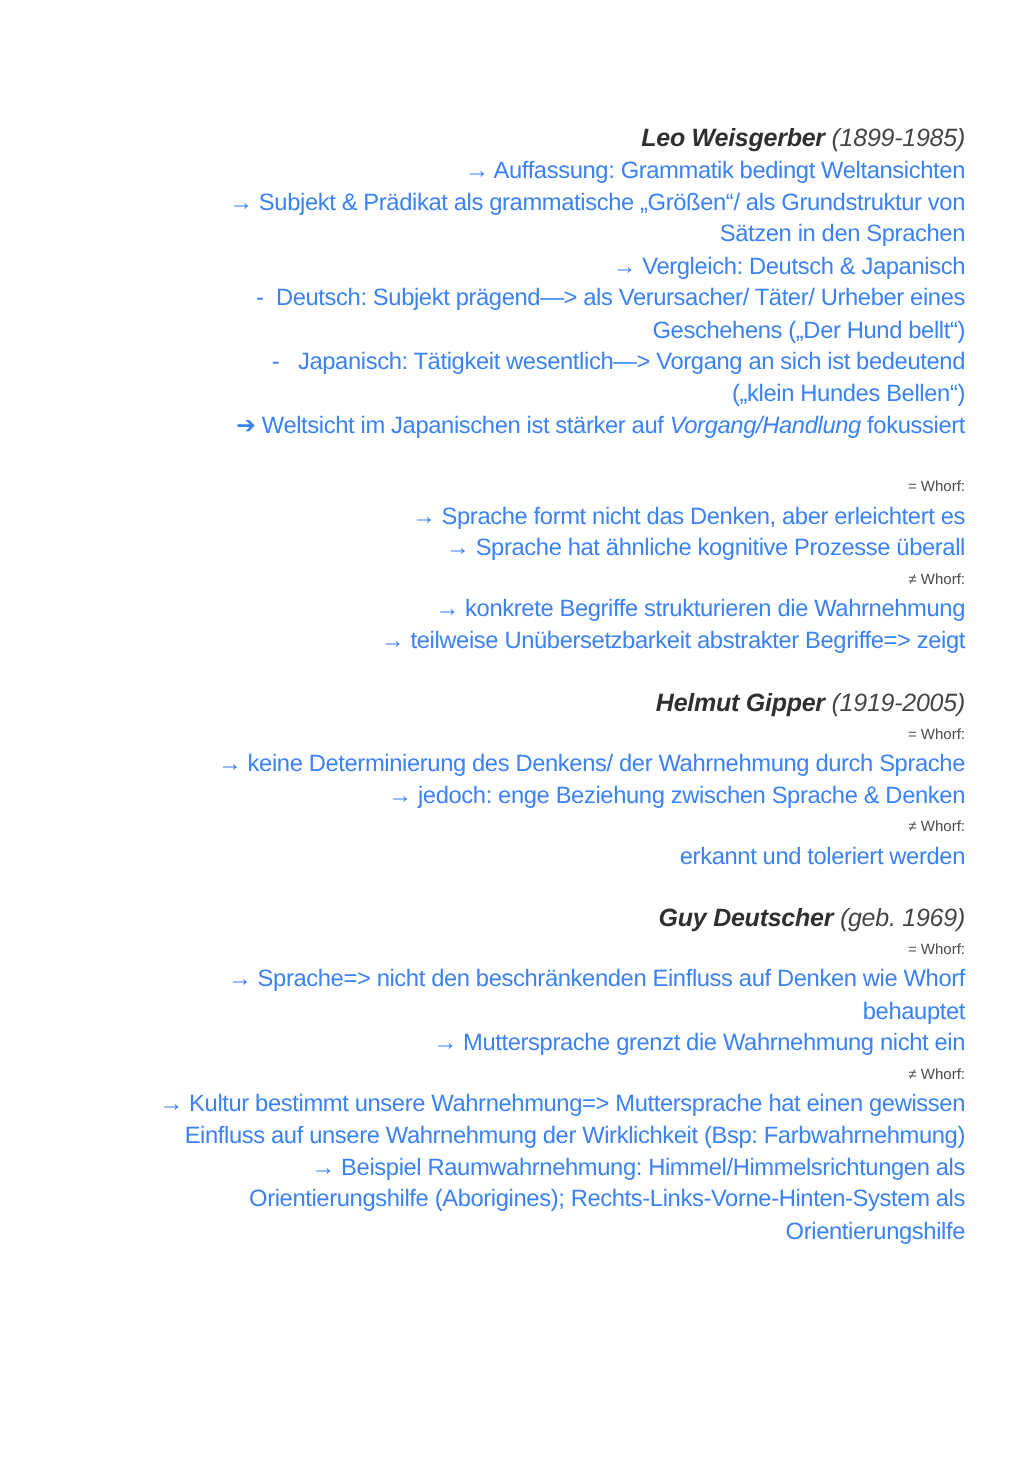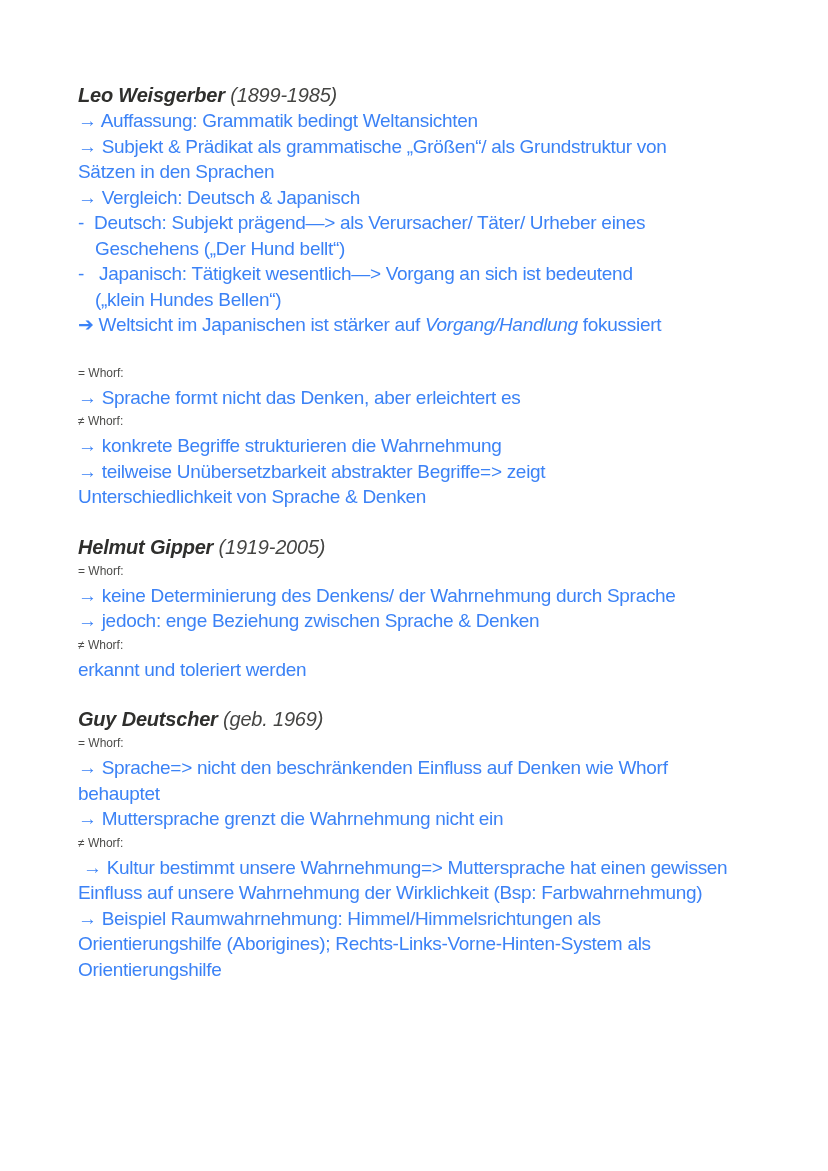--- a/index.html
+++ b/index.html
@@ -10,21 +10,21 @@
     overflow: hidden;
     font-family: "Liberation Sans", "DejaVu Sans", sans-serif;
   }
   .page {
     box-sizing: border-box;
     width: 828px;
     height: 1171px;
     padding: 82px 40px 40px 78px;
     background: #ffffff;
   }
-  .note-section { margin: 0; padding: 0; }
+  .note-section { margin: 16px; padding: 0; text-align: right; }
   .note-section + .note-section { margin-top: 24px; }
   .section-heading {
     margin: 0;
     font-size: 20px;
     line-height: 26px;
     font-weight: bold;
     font-style: italic;
     color: #2f2f2d;
     letter-spacing: -0.2px;
     white-space: pre;
@@ -62,24 +62,24 @@
       <div class="line"><span class="marker">→ </span><span class="">Vergleich: Deutsch &amp; Japanisch</span></div>
       <div class="line"><span class="marker">-  </span><span class="">Deutsch: Subjekt prägend—&gt; als Verursacher/ Täter/ Urheber eines</span></div>
       <div class="line indent"><span class="">Geschehens („Der Hund bellt“)</span></div>
       <div class="line"><span class="marker">-   </span><span class="">Japanisch: Tätigkeit wesentlich—&gt; Vorgang an sich ist bedeutend</span></div>
       <div class="line indent"><span class="">(„klein Hundes Bellen“)</span></div>
       <div class="line"><span class="marker bold-arrow">➔ </span><span class="">Weltsicht im Japanischen ist stärker auf </span><span class="it">Vorgang/Handlung</span><span class=""> fokussiert</span></div>
     </section>
     <section class="note-section">
       <div class="line small"><span class="">= Whorf:</span></div>
       <div class="line"><span class="marker">→ </span><span class="">Sprache formt nicht das Denken, aber erleichtert es</span></div>
+      <div class="line"><span class="marker">→ </span><span class="">Sprache hat ähnliche kognitive Prozesse überall</span></div>
       <div class="line small"><span class="">≠ Whorf:</span></div>
       <div class="line"><span class="marker">→ </span><span class="">konkrete Begriffe strukturieren die Wahrnehmung</span></div>
       <div class="line"><span class="marker">→ </span><span class="">teilweise Unübersetzbarkeit abstrakter Begriffe=&gt; zeigt</span></div>
-      <div class="line"><span class="">Unterschiedlichkeit von Sprache &amp; Denken</span></div>
     </section>
     <section class="note-section">
       <h2 class="section-heading"><span class="name">Helmut Gipper</span><span class="dates"> (1919-2005)</span></h2>
       <div class="line small"><span class="">= Whorf:</span></div>
       <div class="line"><span class="marker">→ </span><span class="">keine Determinierung des Denkens/ der Wahrnehmung durch Sprache</span></div>
       <div class="line"><span class="marker">→ </span><span class="">jedoch: enge Beziehung zwischen Sprache &amp; Denken</span></div>
       <div class="line small"><span class="">≠ Whorf:</span></div>
       <div class="line"><span class="">erkannt und toleriert werden</span></div>
     </section>
     <section class="note-section">

